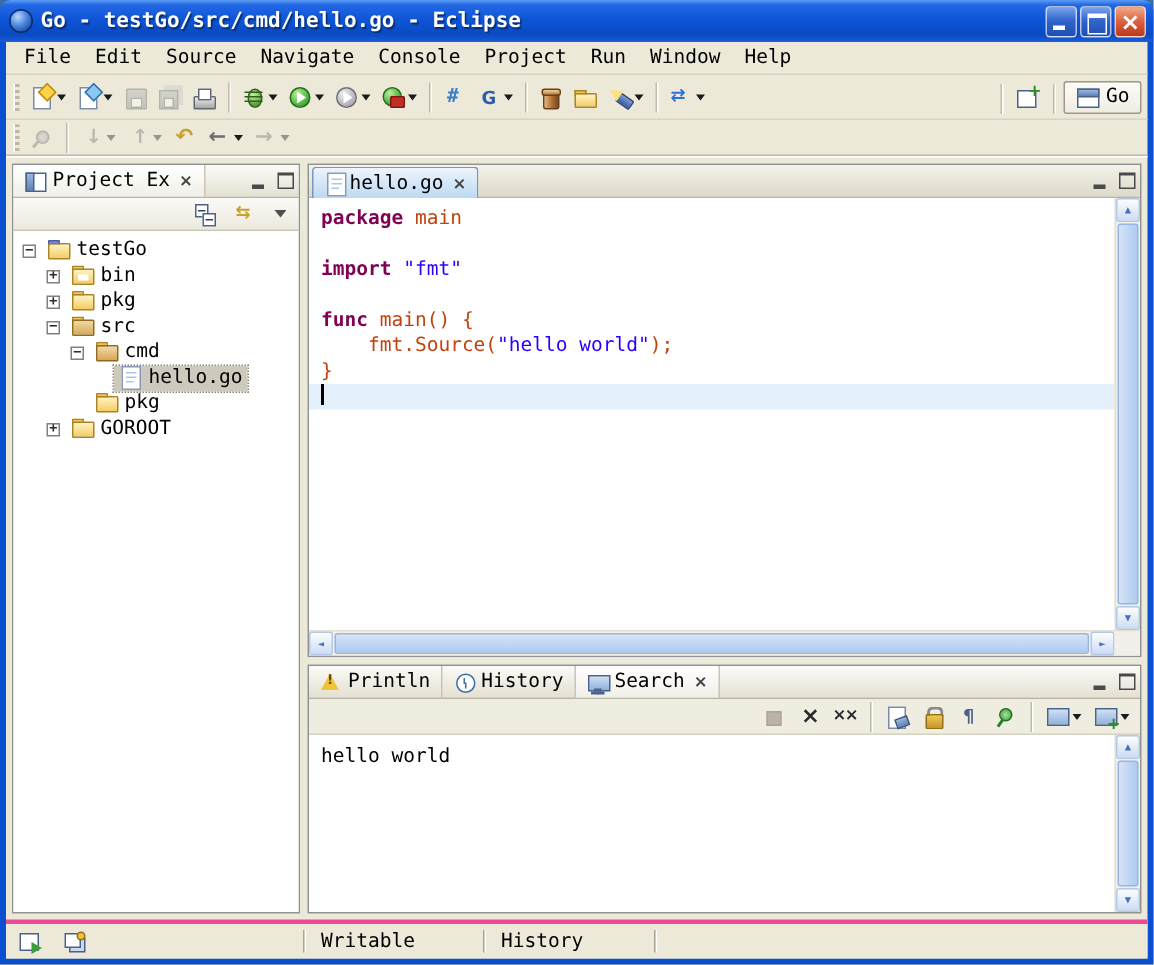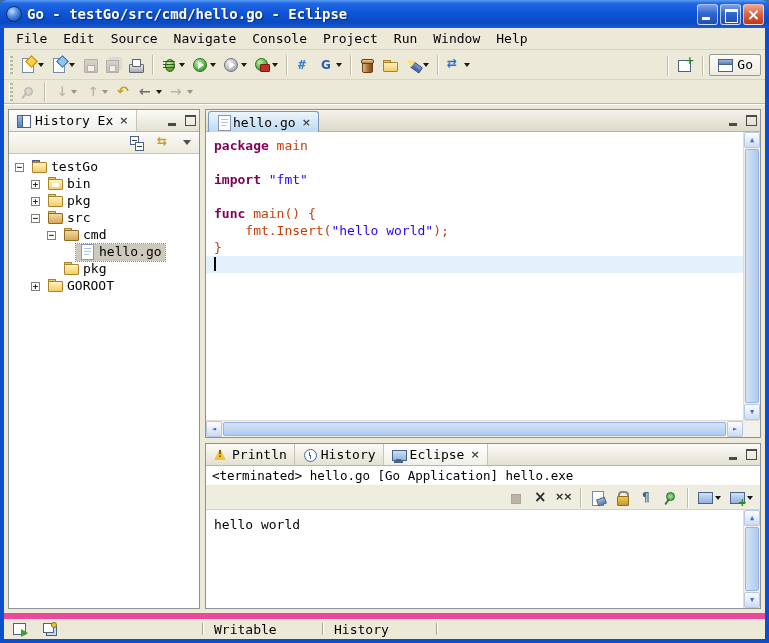--- a/index.html
+++ b/index.html
@@ -272,21 +272,21 @@
   .ic-pingreen::after{content:"";position:absolute;left:4px;top:9px;width:2px;height:6px;
     background:#2A7E2A;transform:rotate(35deg)}
   .ic-mon::before{content:"";position:absolute;left:1px;top:2px;width:13px;height:10px;
     background:linear-gradient(#CFE0F4,#8FB2DC);border:1px solid #4A628A}
   .ic-monplus::before{content:"";position:absolute;left:1px;top:2px;width:13px;height:10px;
     background:linear-gradient(#CFE0F4,#8FB2DC);border:1px solid #4A628A}
   .ic-monplus::after{content:"+";position:absolute;right:-2px;bottom:-3px;
     font:bold 11px "DejaVu Sans",sans-serif;color:#2A8A2A}
 
   
-  .statusbar{height:26px;flex:0 0 26px;background:#ECE9D8;border-top:6px solid #ec4899;
+  .statusbar{height:26px;flex:0 0 26px;background:#ECE9D8;border-top:3px solid #ec4899;
     display:flex;align-items:stretch}
   .sb-left{width:198px;flex:0 0 198px;display:flex;align-items:center;gap:14px;padding-left:8px}
   .sb-sep{width:2px;border-left:1px solid #A8A498;border-right:1px solid #fff;margin:4px 0}
   .sb-cell{display:flex;align-items:center;padding:0 10px;white-space:nowrap}
   .sb-cell.w1{width:118px}
   .sb-cell.w2{width:112px}
   .ic-fastview::before{content:"";position:absolute;left:1px;top:2px;width:11px;height:10px;
     background:#fff;border:1px solid #4A628A}
   .ic-fastview::after{content:"";position:absolute;right:0;bottom:0;
     border-left:7px solid #3A9E3A;border-top:4px solid transparent;border-bottom:4px solid transparent}
@@ -423,21 +423,21 @@
           <span class="dd"></span>
         </span>
     </div>
 
     <div class="main">
 
       <div class="panel explorer">
         <div class="view-strip">
           <div class="view-tab active">
             <span class="vicon ic-explview"></span>
-            <span>History Ex</span>
+            <span>Project Ex</span>
             <span class="tab-close">×</span>
           </div>
           <span class="strip-spacer"></span>
           <span class="vbtn vmin"></span>
           <span class="vbtn vmax"></span>
         </div>
         <div class="view-toolbar">
           <span class="tbtn" style="height:18px;min-width:18px">
               <span class="ic-collapseall ic"></span>
             </span>
@@ -473,21 +473,21 @@
             <span class="vbtn vmin"></span>
             <span class="vbtn vmax"></span>
           </div>
           <div class="editor-body">
             <div class="code">
                 <div class="code-line"><span class="tok-kw">package</span><span class="tok-pl"> main</span></div>
                 <div class="code-line">&nbsp;</div>
                 <div class="code-line"><span class="tok-kw">import</span><span class="tok-pl"> </span><span class="tok-str">"fmt"</span></div>
                 <div class="code-line">&nbsp;</div>
                 <div class="code-line"><span class="tok-kw">func</span><span class="tok-pl"> main() {</span></div>
-                <div class="code-line"><span class="tok-pl">    fmt.Insert(</span><span class="tok-str">"hello world"</span><span class="tok-pl">);</span></div>
+                <div class="code-line"><span class="tok-pl">    fmt.Source(</span><span class="tok-str">"hello world"</span><span class="tok-pl">);</span></div>
                 <div class="code-line"><span class="tok-pl">}</span></div>
                 <div class="code-line current"><span class="caret"></span></div>
               </div>
             <div class="vscroll">
               <span class="sb-btn">▲</span>
               <span class="sb-track">
                   <span class="sb-thumb-v"></span>
                 </span>
               <span class="sb-btn">▼</span>
             </div>
@@ -507,28 +507,27 @@
             <div class="view-tab">
               <span class="vicon ic-problems"></span>
               <span>Println</span>
             </div>
             <div class="view-tab">
               <span class="vicon ic-history"></span>
               <span>History</span>
             </div>
             <div class="view-tab active">
               <span class="vicon ic-console"></span>
-              <span>Eclipse</span>
+              <span>Search</span>
               <span class="tab-close">×</span>
             </div>
             <span class="strip-spacer"></span>
             <span class="vbtn vmin"></span>
             <span class="vbtn vmax"></span>
           </div>
-          <div class="console-status">&lt;terminated&gt; hello.go [Go Application] hello.exe</div>
           <div class="console-toolbar">
             <span class="tbtn disabled">
                 <span class="ic ic-term"></span>
               </span>
             <span class="tbtn">
                 <span class="ic ic-rem"></span>
               </span>
             <span class="tbtn">
                 <span class="ic ic-remall"></span>
               </span>

